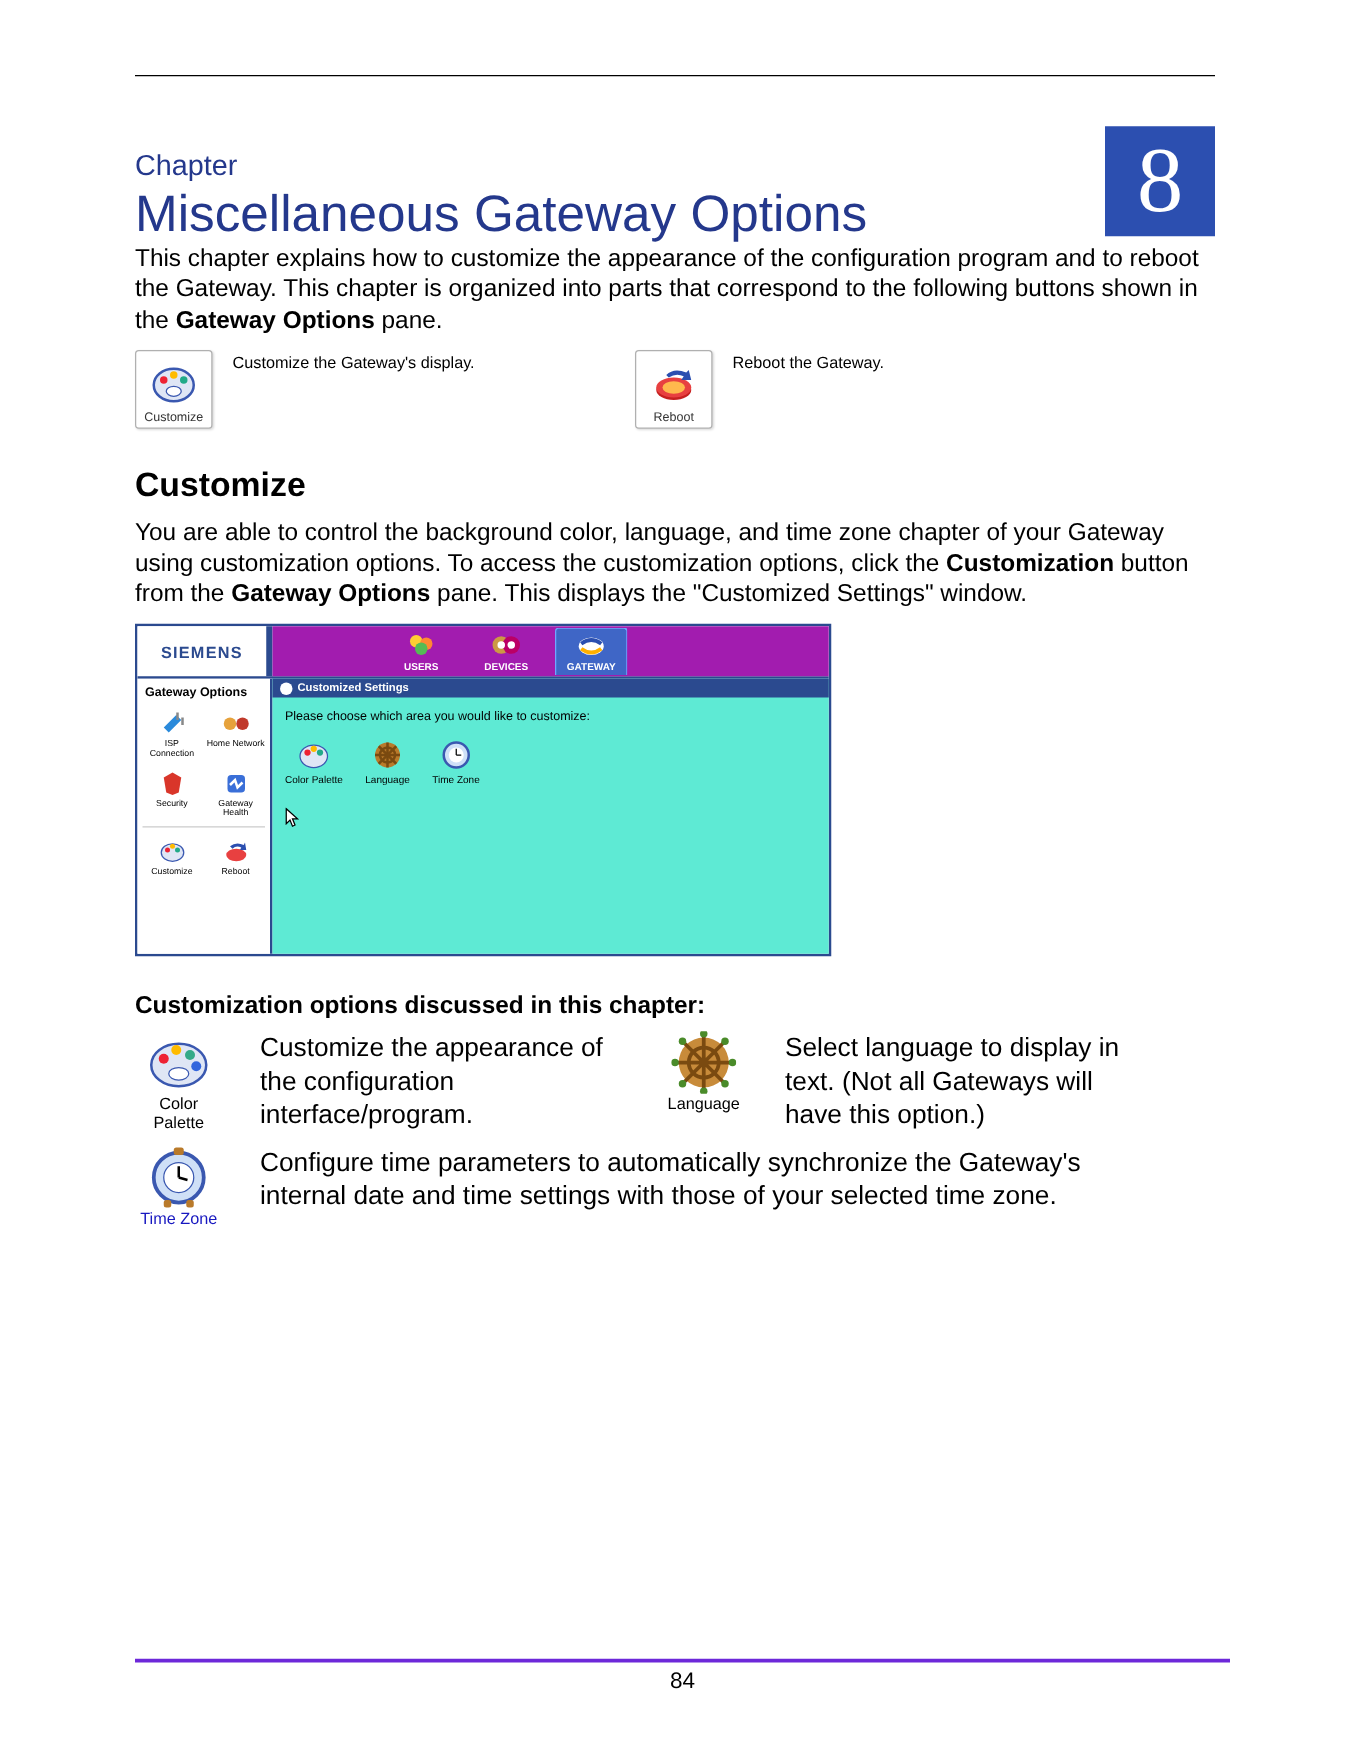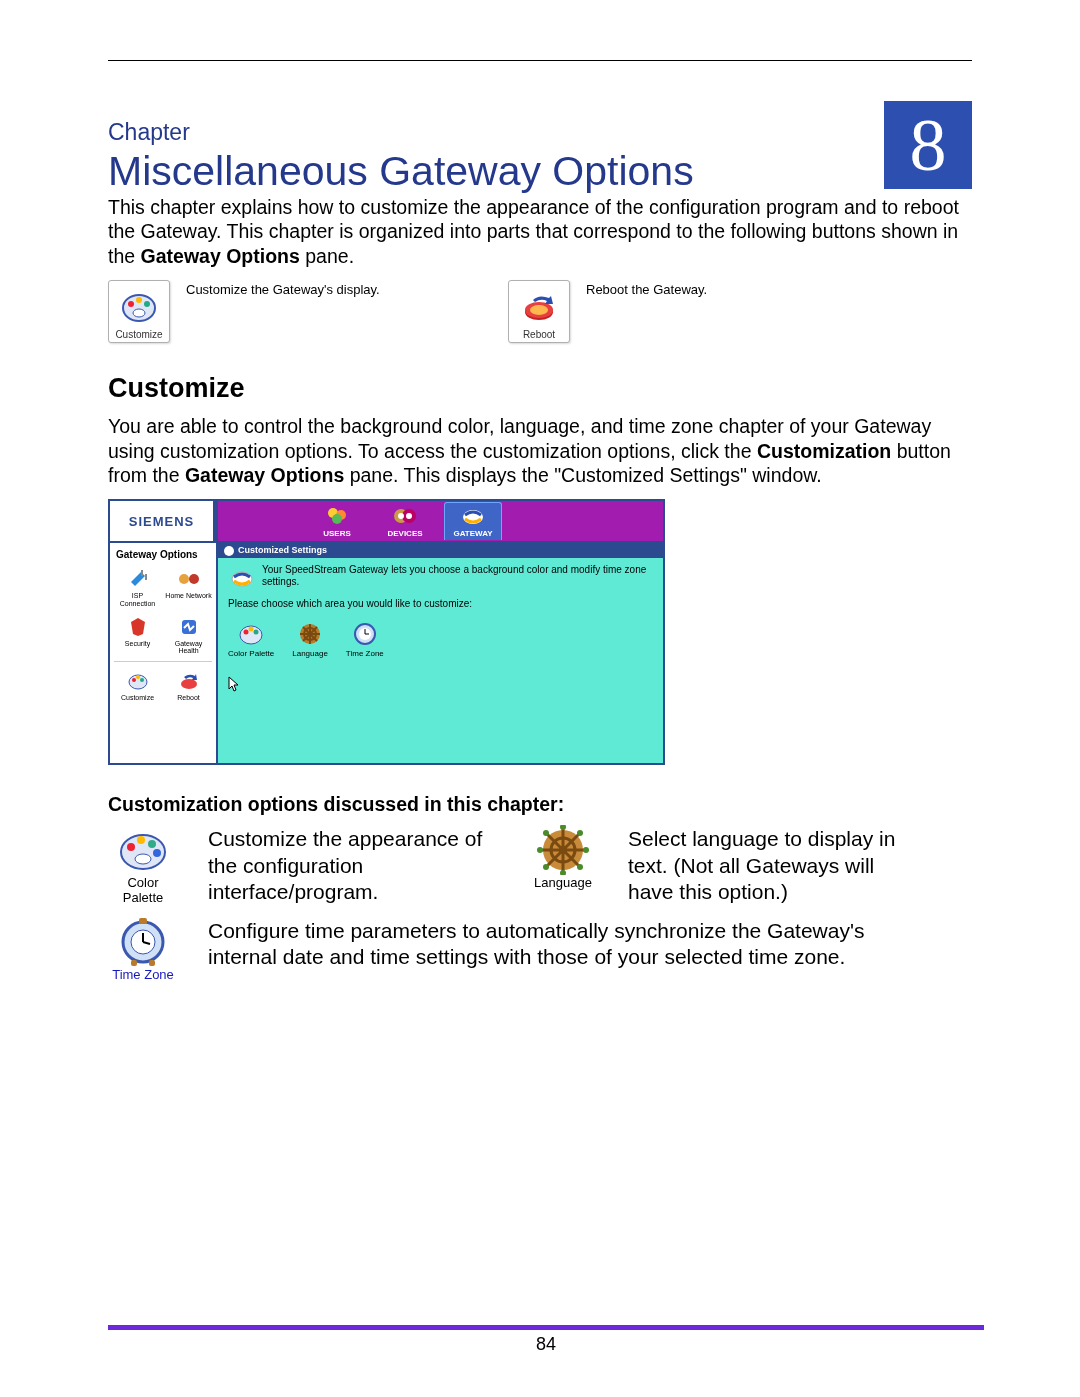--- a/index.html
+++ b/index.html
@@ -210,21 +210,21 @@
     text-align:center;
     font-size:13px;
   }
   .opt-icon .caption { color:#1818c0; margin-top:2px; line-height:1.15; }
   .opt-icon .caption.black { color:#000; }
   .opt-icon .glyph { height:48px; display:flex; align-items:center; justify-content:center; }
   .footer {
     position:absolute;
     bottom:42px;
     left:108px; right:96px;
-    border-top:5px solid #6d28d9;
+    border-top:3px solid #6d28d9;
     text-align:center;
     font-size:18px;
     padding-top:4px;
   }
   
   svg { display:block; }
 </style>
 </head>
 <body>
 
@@ -383,30 +383,20 @@
               </div>
             <div>Reboot</div>
           </div>
         </div>
       </div>
       <div class="ss-main">
         <div class="ss-main-header">
           <span style="display:inline-block;width:10px;height:10px;background:#fff;border-radius:50%;margin-right:4px;vertical-align:middle;"></span><span>Customized Settings</span>
         </div>
         <div class="ss-main-body">
-          <div class="ss-info">
-            <div class="ss-info-icon">
-              <svg width="26" height="22">
-                  <ellipse cx="13" cy="12" rx="10" ry="7" fill="#fff" stroke="#aaa"></ellipse>
-                  <path d="M5 10 Q13 4 21 10" stroke="#2b4fb0" stroke-width="3" fill="none"></path>
-                  <path d="M5 14 Q13 20 21 14" stroke="#ffb000" stroke-width="3" fill="none"></path>
-                </svg>
-            </div>
-            <div class="ss-info-text">Your SpeedStream Gateway lets you choose a background color and modify time zone settings.</div>
-          </div>
           <div class="ss-prompt">Please choose which area you would like to customize:</div>
           <div class="ss-opts">
             <div class="ss-opt">
               <div class="mini-glyph">
                   <svg width="26" height="26">
                     <ellipse cx="13" cy="14" rx="11" ry="9" fill="#dfe6f5" stroke="#3a58b0"></ellipse>
                     <circle cx="8" cy="11" r="2.5" fill="#e23"></circle>
                     <circle cx="13" cy="8" r="2.5" fill="#fb0"></circle>
                     <circle cx="18" cy="11" r="2.5" fill="#2a8"></circle>
                   </svg>

